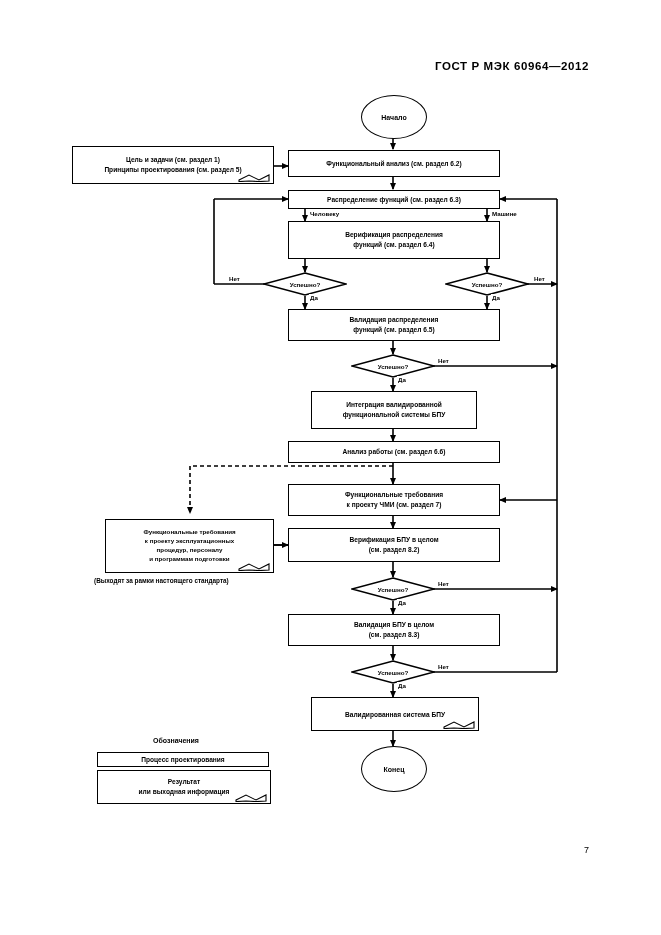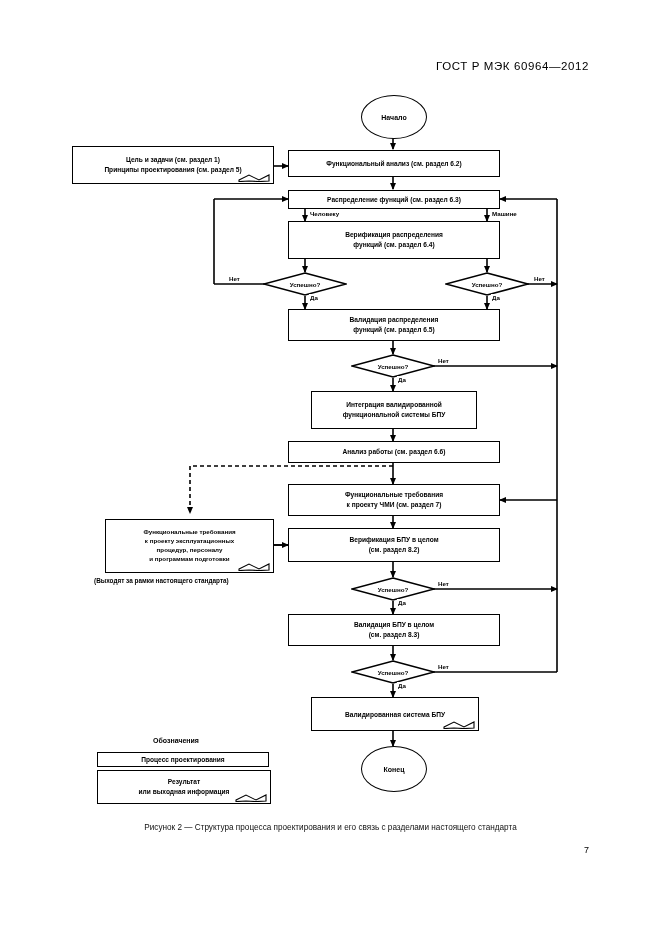--- a/index.html
+++ b/index.html
@@ -11,21 +11,21 @@
     position:relative;
     overflow:hidden;
   }
   .page{position:absolute;inset:0;}
 
   
   .doc-header{
     position:absolute;
     right:72px; top:60px;
     font-size:11.5px;
-    font-weight:normal;
+    font-weight:bold;
     letter-spacing:.6px;
     white-space:nowrap;
   }
 
   
   .figure{position:absolute;left:0;top:0;width:661px;height:820px;}
 
   svg.wires{position:absolute;left:0;top:0;width:661px;height:820px;overflow:visible;}
 
   
@@ -329,16 +329,15 @@
         <span>Результат</span>
         <span>или выходная информация</span>
       </div>
       <svg class="corner" viewBox="0 0 34 8">
         <path d="M2,6 L12,1 L22,6 L32,1 L32,7 L22,7.6 L12,7 L2,7.6 Z" fill="#fff" stroke="#000" stroke-width="1.1"></path>
       </svg>
     </div>
 
   </div>
 
-  <div class="caption">Рисунок 2 — Структура процесса проектирования и его связь с разделами настоящего стандарта</div>
   <div class="folio">7</div>
 
 </div>
 
 </body></html>

